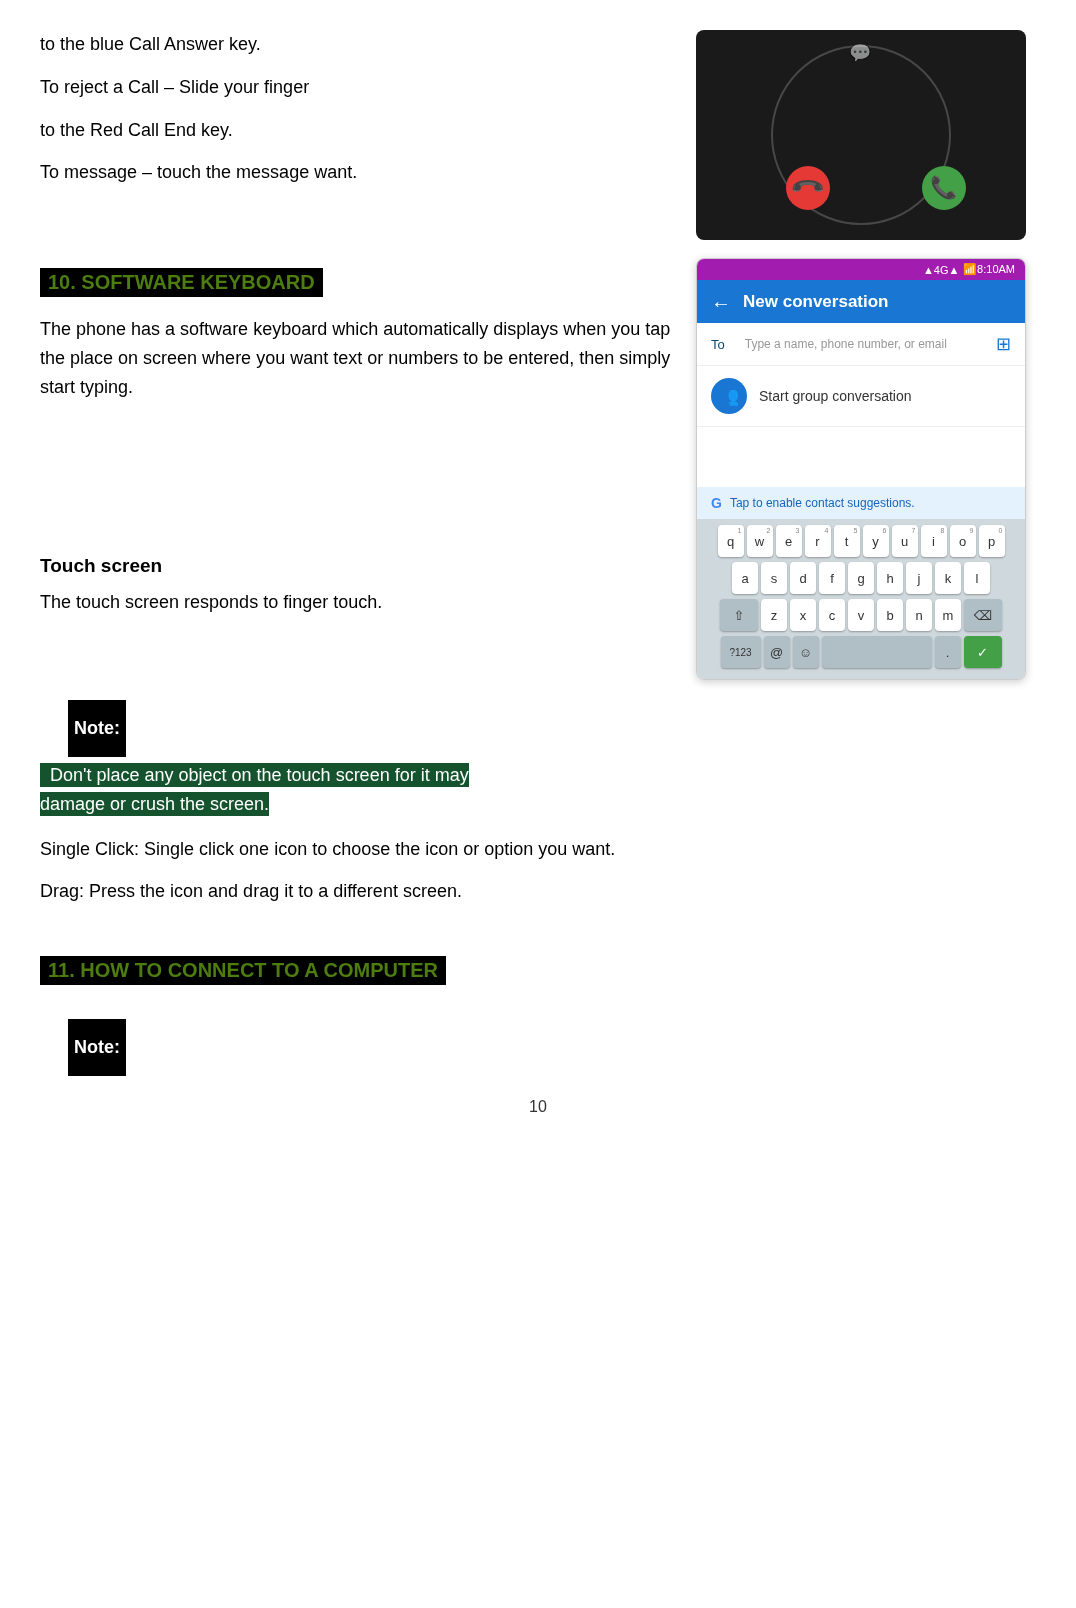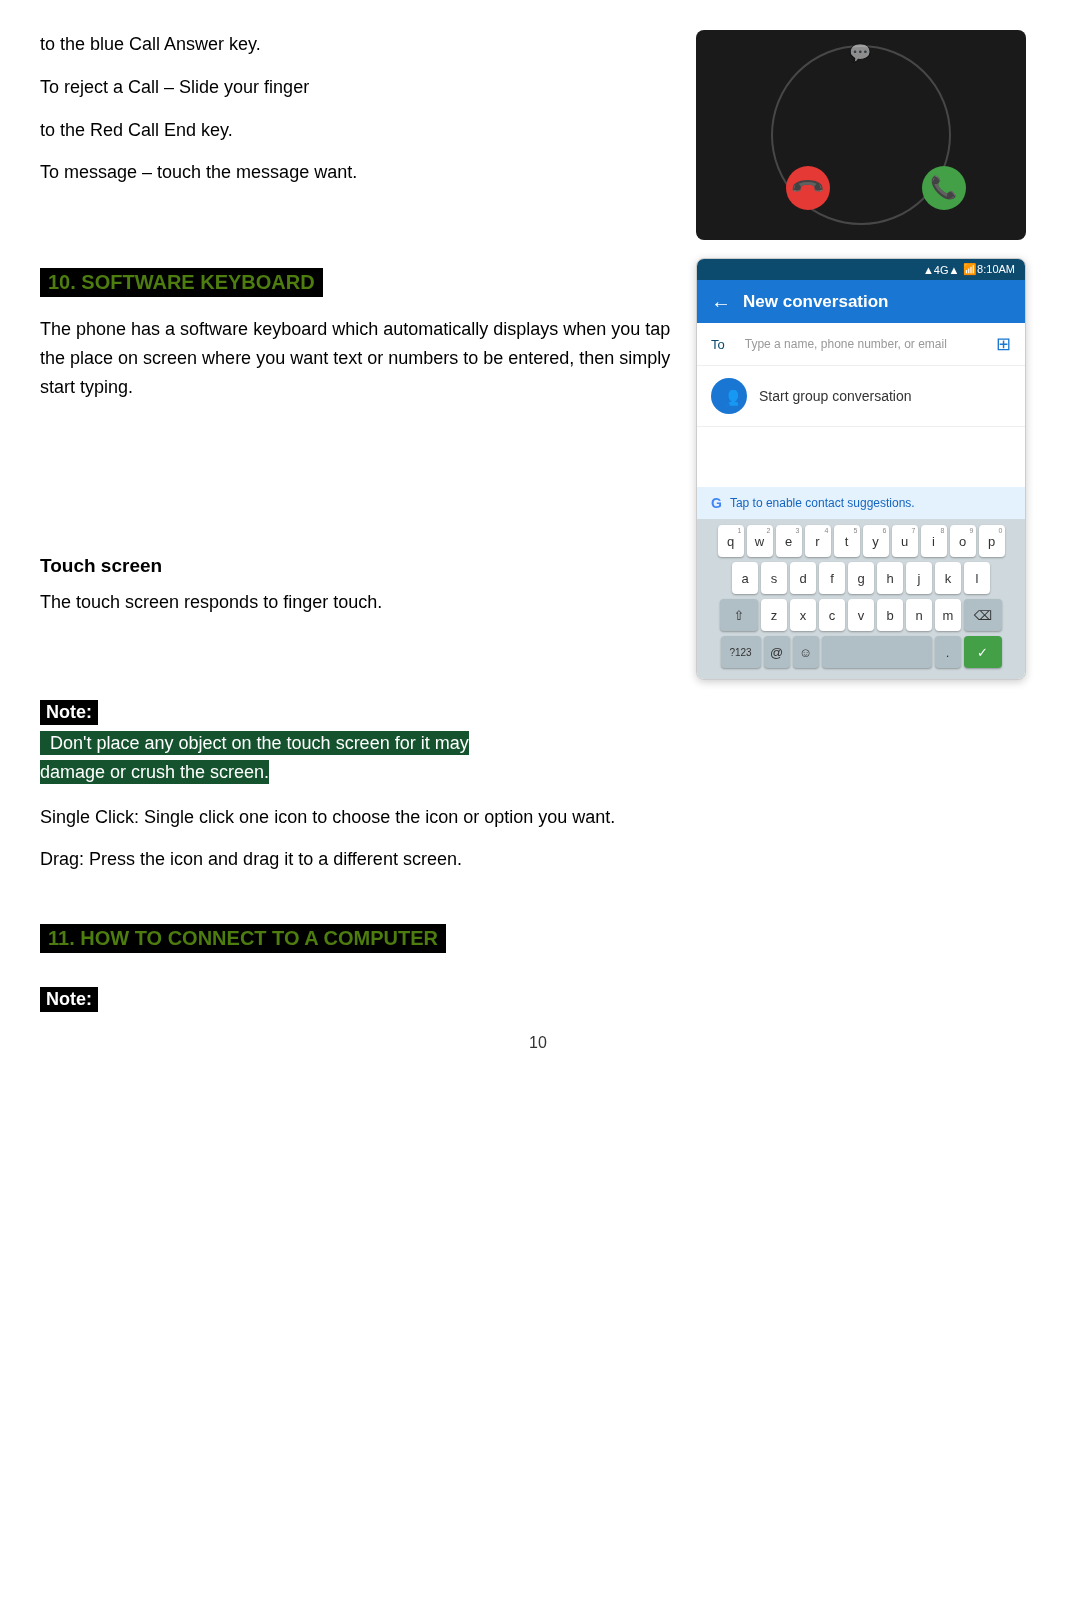--- a/index.html
+++ b/index.html
@@ -120,21 +120,21 @@
     .android-screenshot {
       width: 330px;
       background: #fff;
       border: 1px solid #ccc;
       border-radius: 8px;
       overflow: hidden;
       box-shadow: 0 2px 8px rgba(0,0,0,0.2);
     }
 
     .android-status-bar {
-      background: #0c4a6e;
+      background: #a21caf;
       color: white;
       font-size: 11px;
       padding: 4px 10px;
       display: flex;
       justify-content: flex-end;
       align-items: center;
       gap: 4px;
     }
 
     .android-title-bar {
@@ -270,23 +270,24 @@
       background: #43A047;
       color: white;
       min-width: 38px;
     }
 
     
     .note-label {
       background: #000;
       color: #fff;
       font-weight: bold;
-      padding: 2px 6px;
+      padding: 18px 6px;
       display: inline-block;
       margin-bottom: 4px;
+      margin-left: 28px;
     }
 
     .note-highlight {
       background: #14532d;
       color: white;
       padding: 2px 0;
     }
 
     .bold-term {
       font-weight: normal;

